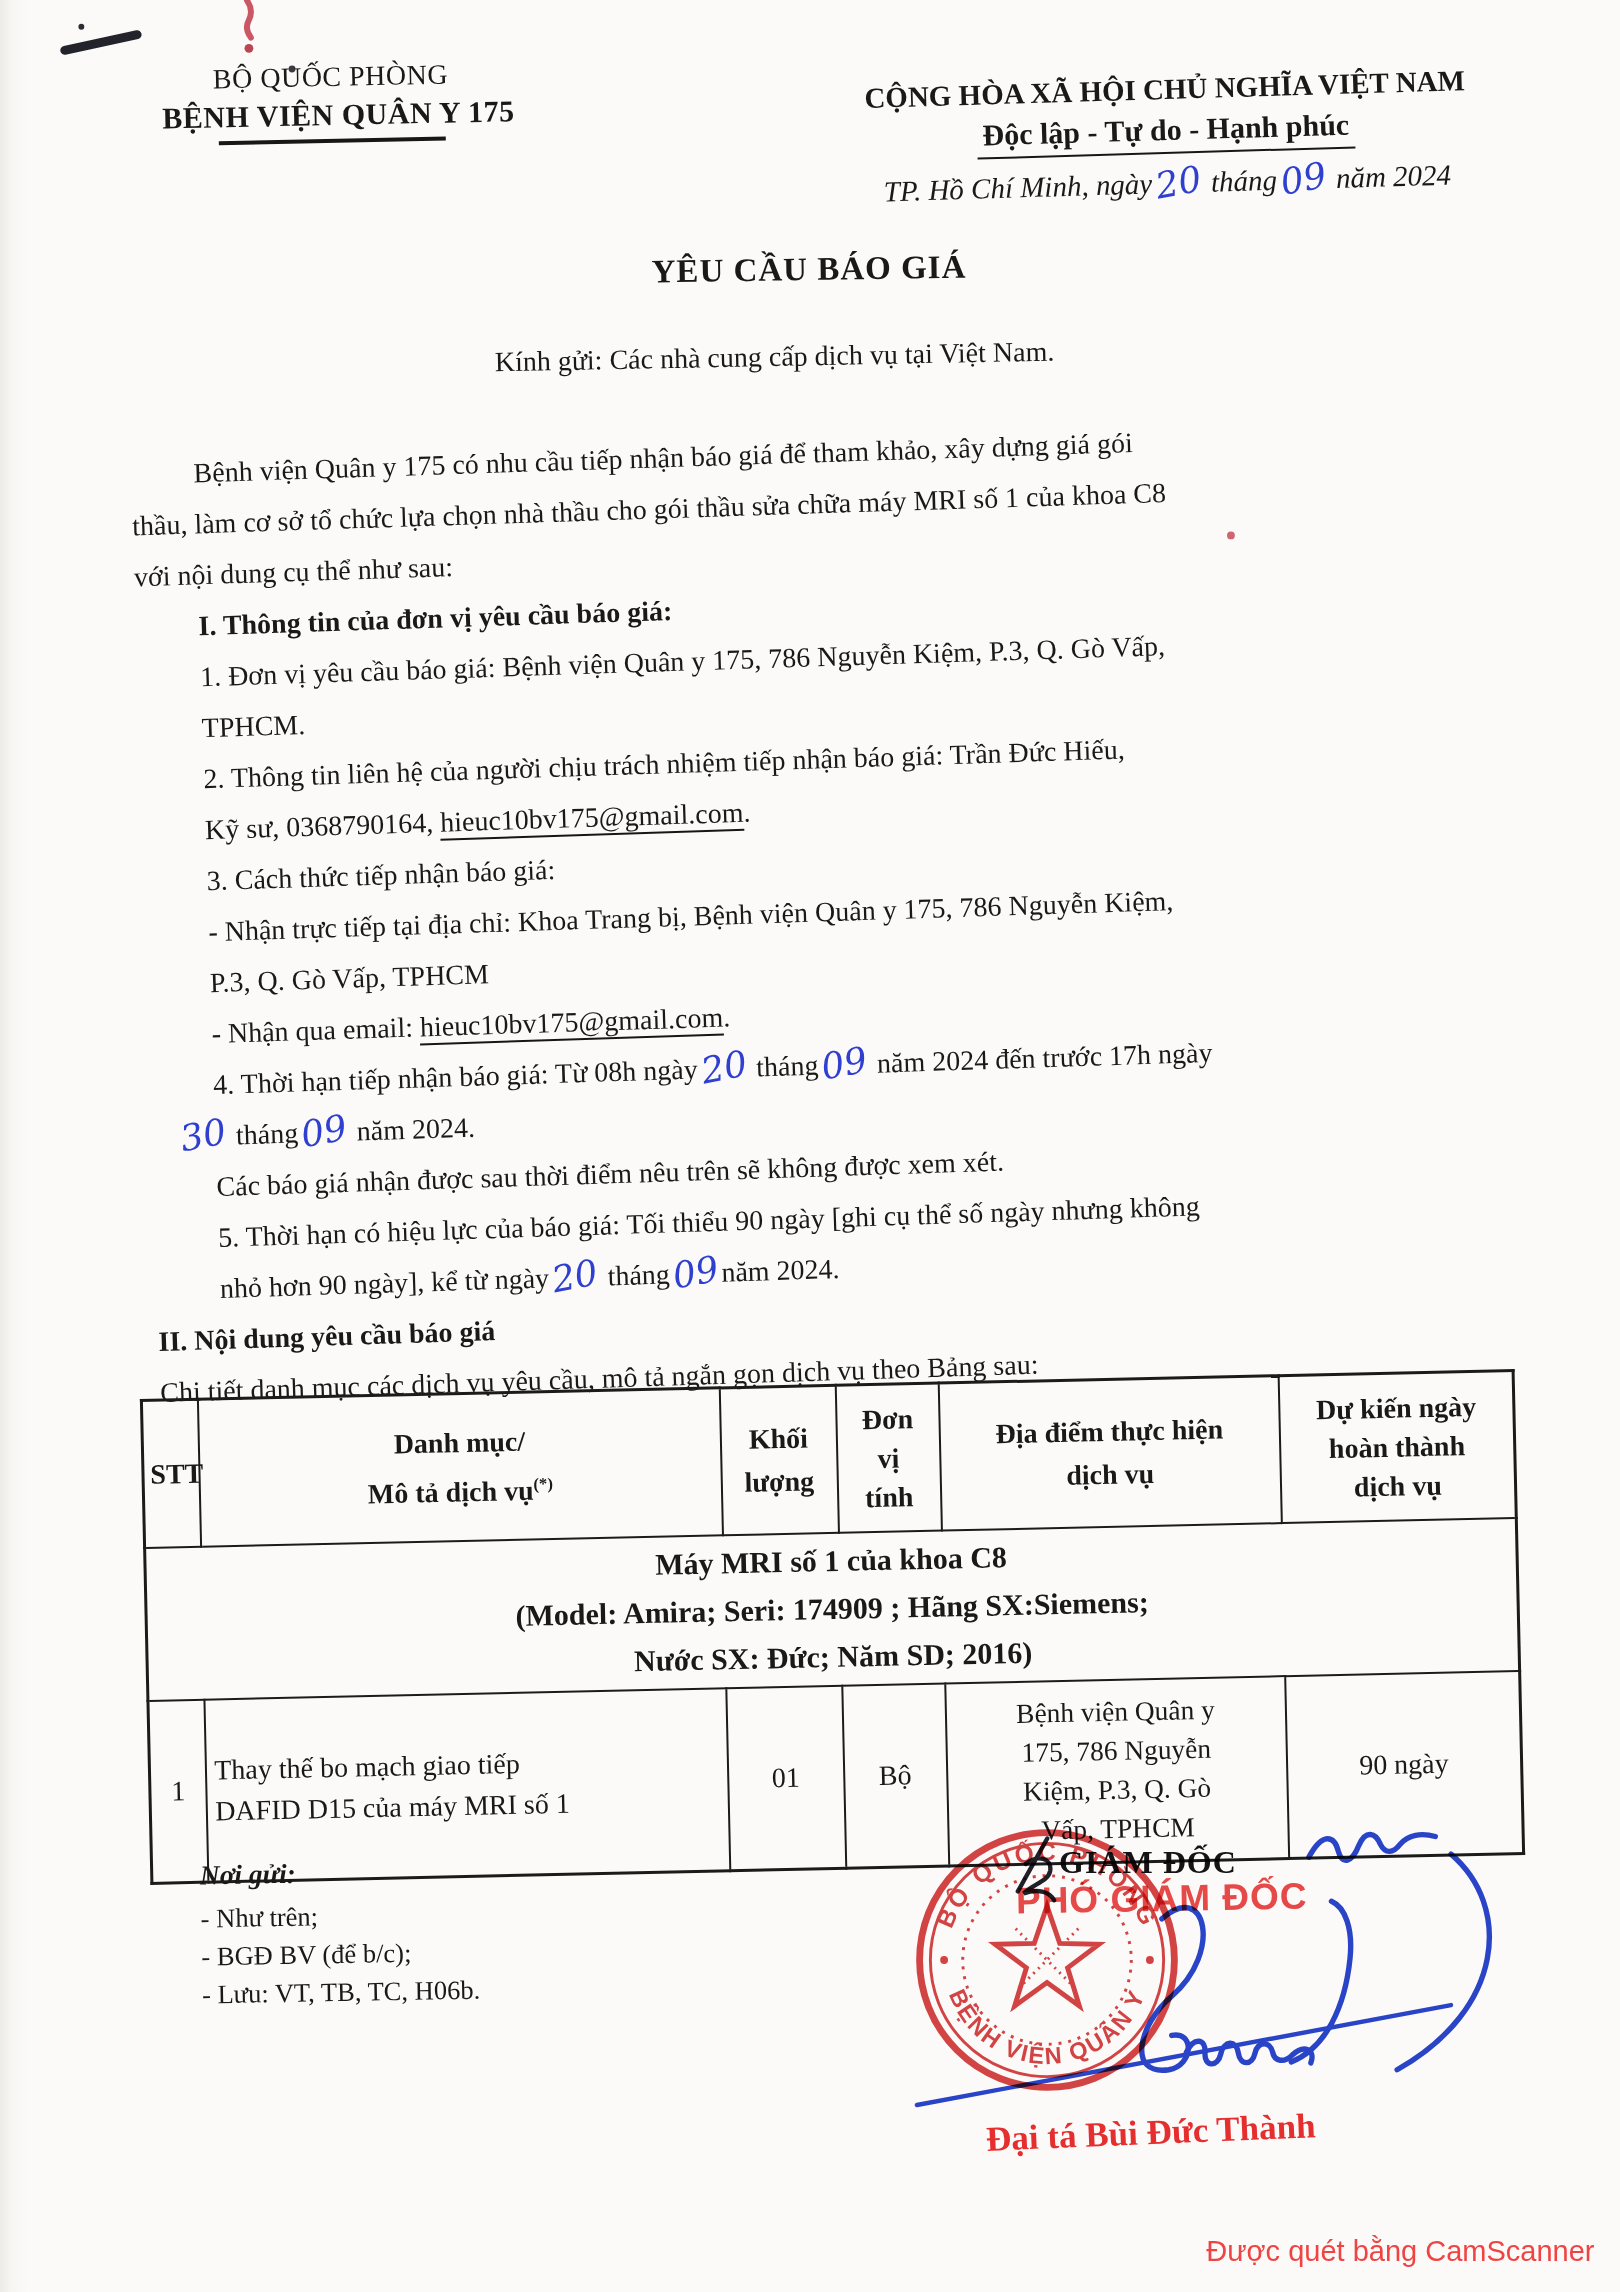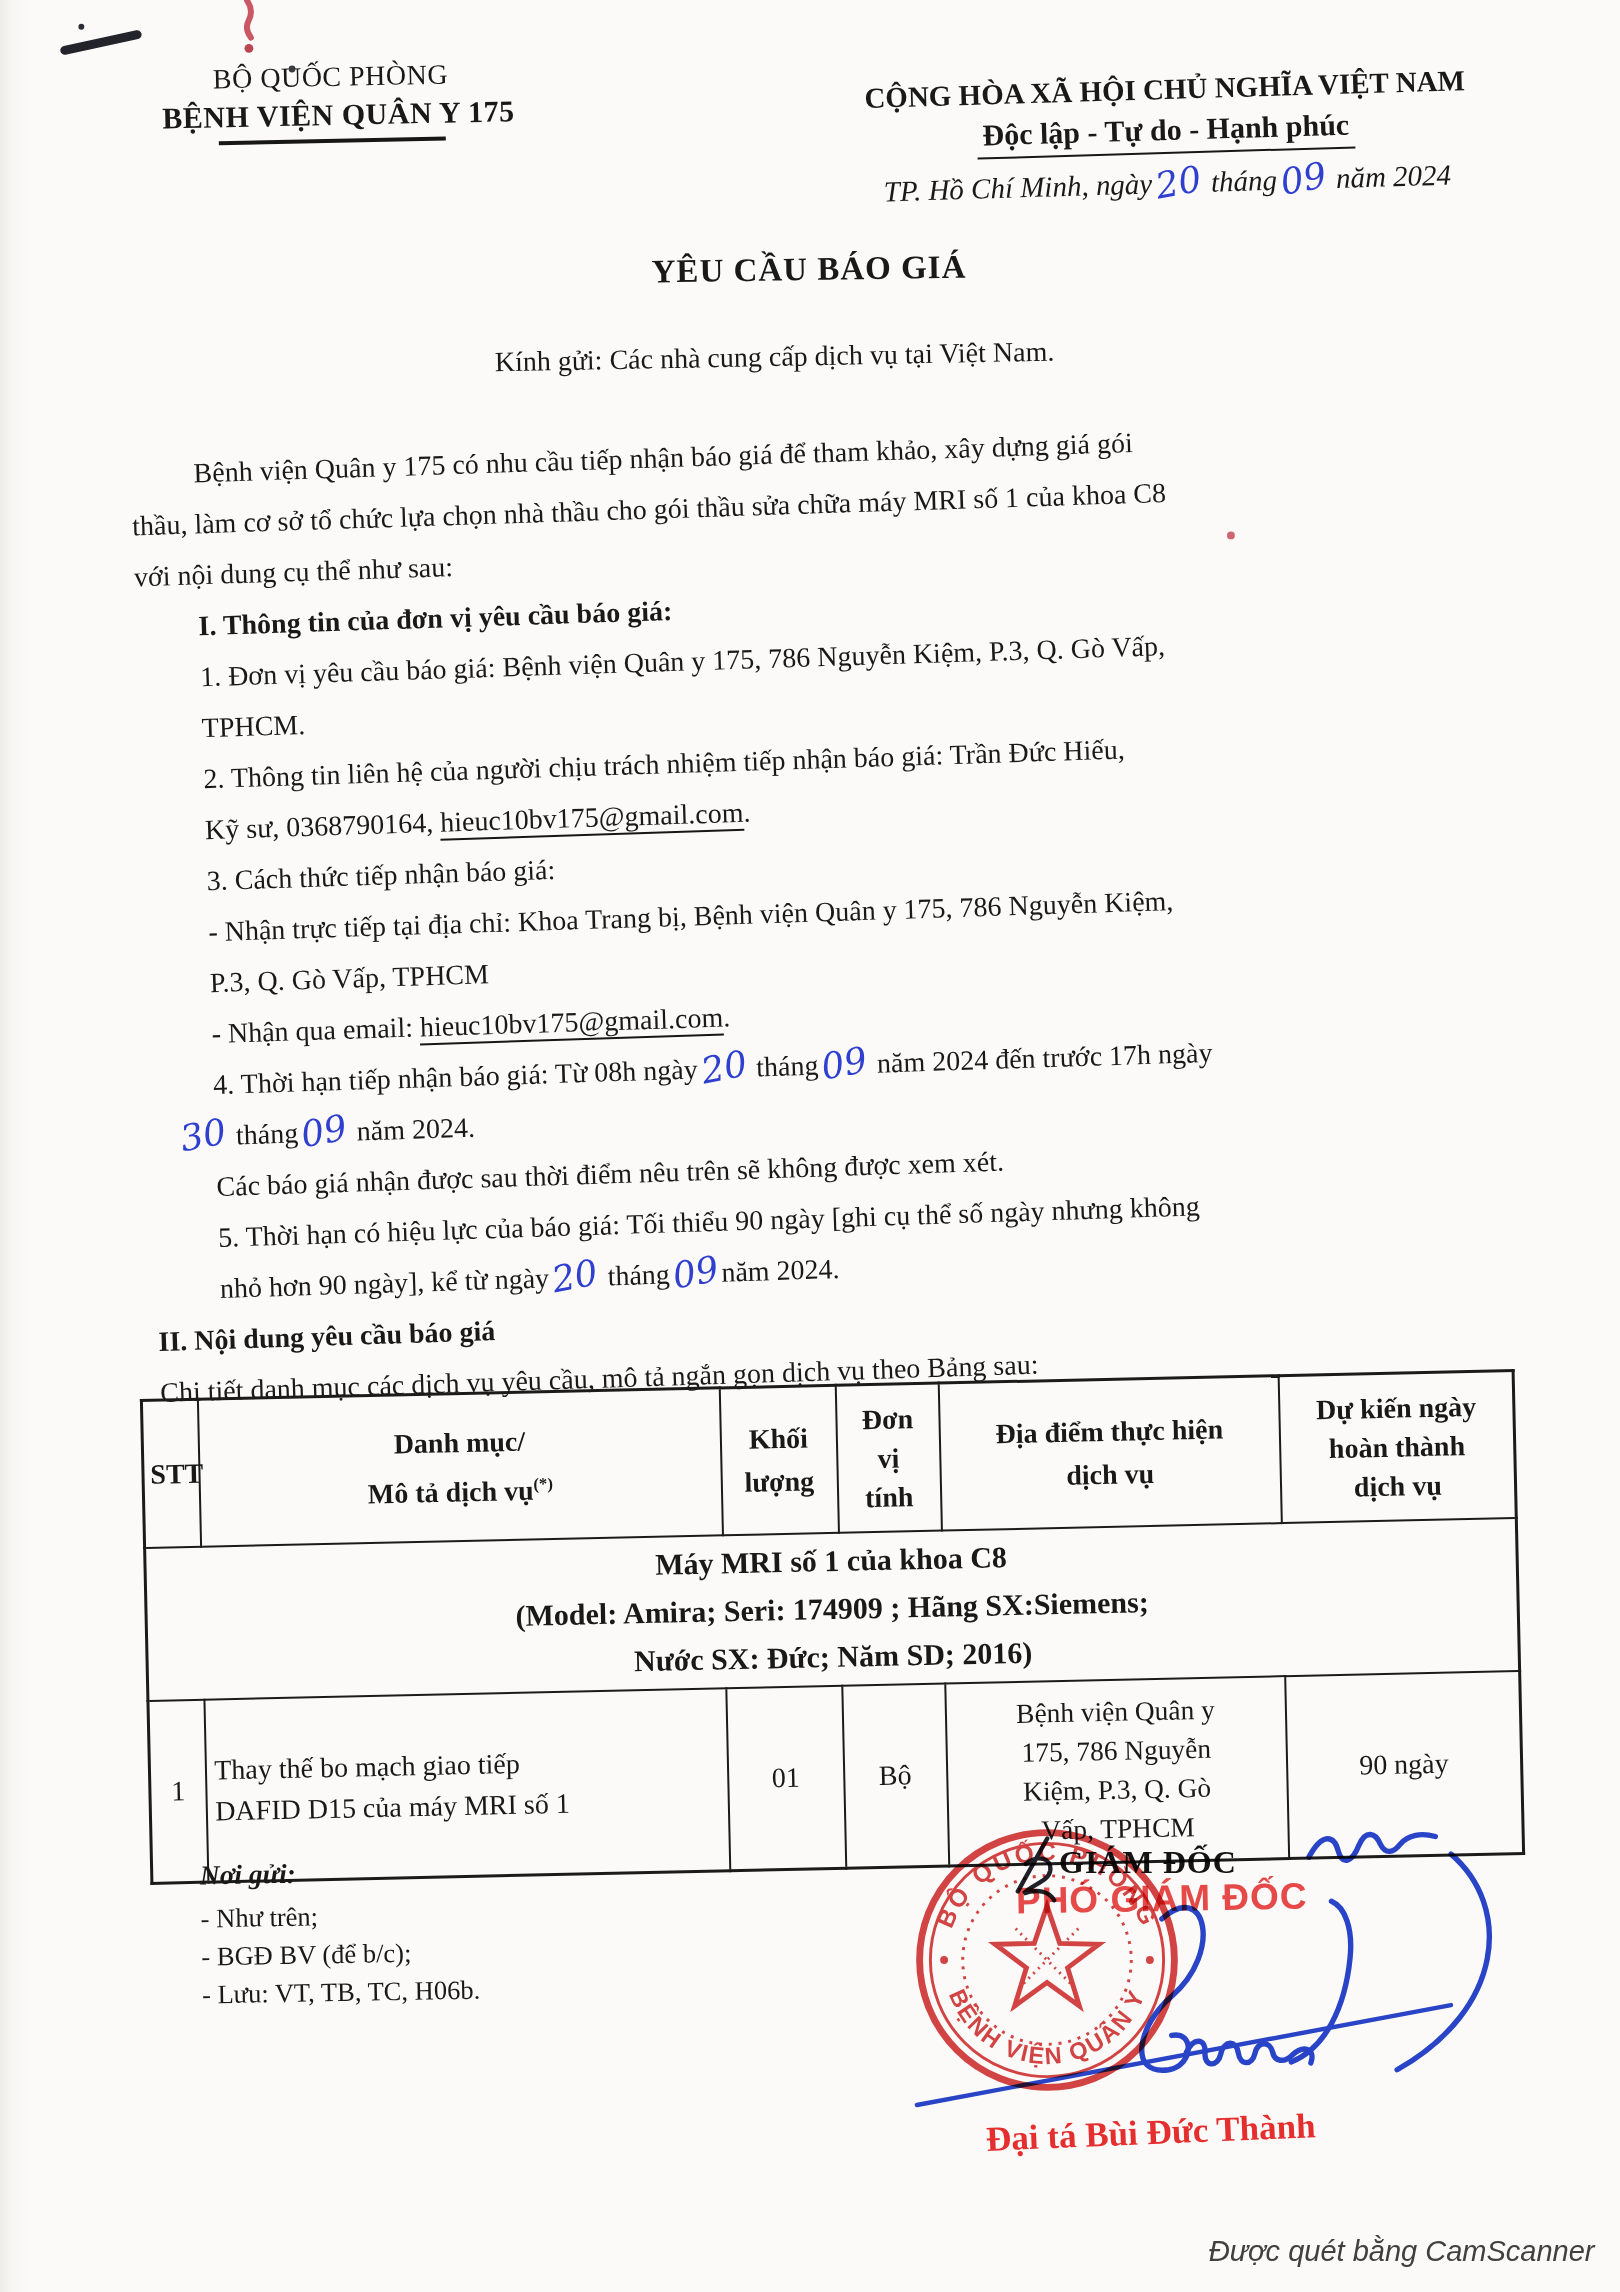--- a/index.html
+++ b/index.html
@@ -63,21 +63,21 @@
   #recipients{left:201px;top:1858px;transform:rotate(-1deg);font-size:26.5px;}
   #recipients .head{font-size:27.4px;font-weight:bold;font-style:italic;margin-bottom:7.8px;}
   #recipients .it{line-height:38px;}
 
   #sig-block{left:863px;top:1813px;width:735px;height:441px;}
   #sig-title-black{position:absolute;left:196px;top:31px;font-size:32px;font-weight:bold;letter-spacing:1px;color:#141414;}
   #sig-title-red{position:absolute;left:153px;top:65px;font-size:37px;font-weight:bold;letter-spacing:1px;color:#e84040;opacity:.95;transform:rotate(-1deg);font-family:"Liberation Sans",sans-serif;}
   #sig-name{position:absolute;left:123px;top:300px;font-size:35px;font-weight:bold;color:#e52f2f;transform:rotate(-2.4deg);}
   .inky{mix-blend-mode:multiply;}
 
-  #camscanner{position:absolute;right:25.5px;top:2235px;font-family:"Liberation Sans","DejaVu Sans",sans-serif;font-size:29px;color:#404040;font-style:italic;}
+  #camscanner{position:absolute;right:25.5px;top:2235px;font-family:"Liberation Sans","DejaVu Sans",sans-serif;font-size:29px;color:#ef4444;}
 </style>
 </head>
 <body>
 
 <div id="page">
 
   <svg style="position:absolute;left:0;top:0;width:1620px;height:2293px;pointer-events:none;" viewBox="0 0 1653 2339">
     <path d="M66 51 L140 35" stroke="#23232c" stroke-width="9" stroke-linecap="round" fill="none"></path>
     <circle cx="83" cy="27" r="3" fill="#2c2c34"></circle>
     <path d="M252 0 q7 10 2 20 q-5 9 2 18" stroke="#c03a4a" stroke-width="6" fill="none" stroke-linecap="round" opacity=".85"></path>

